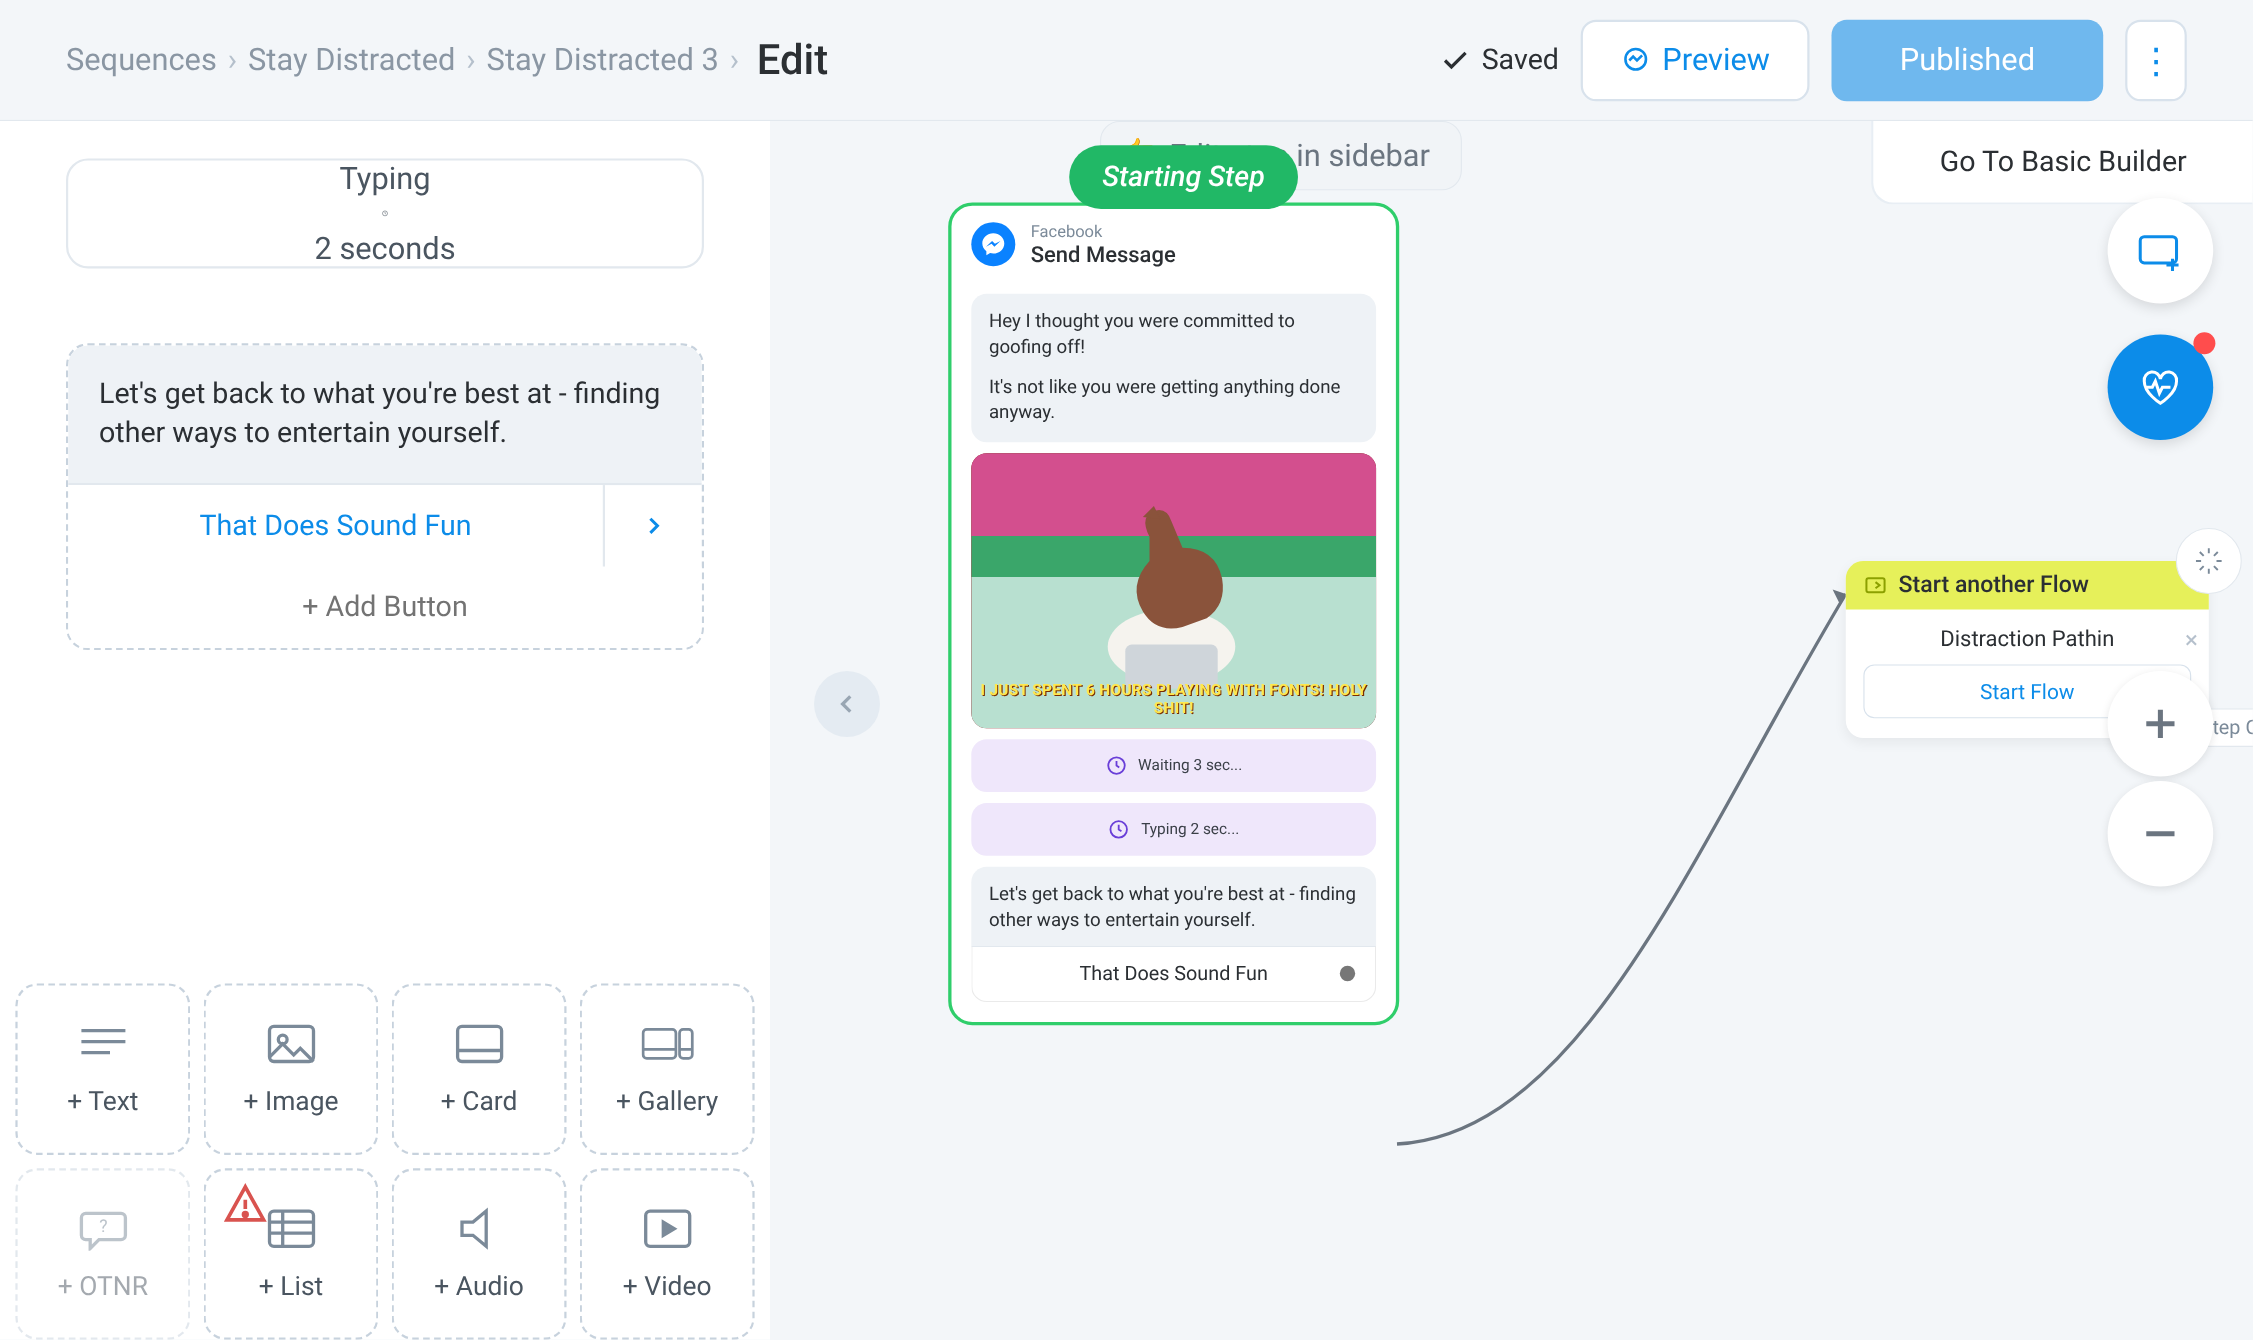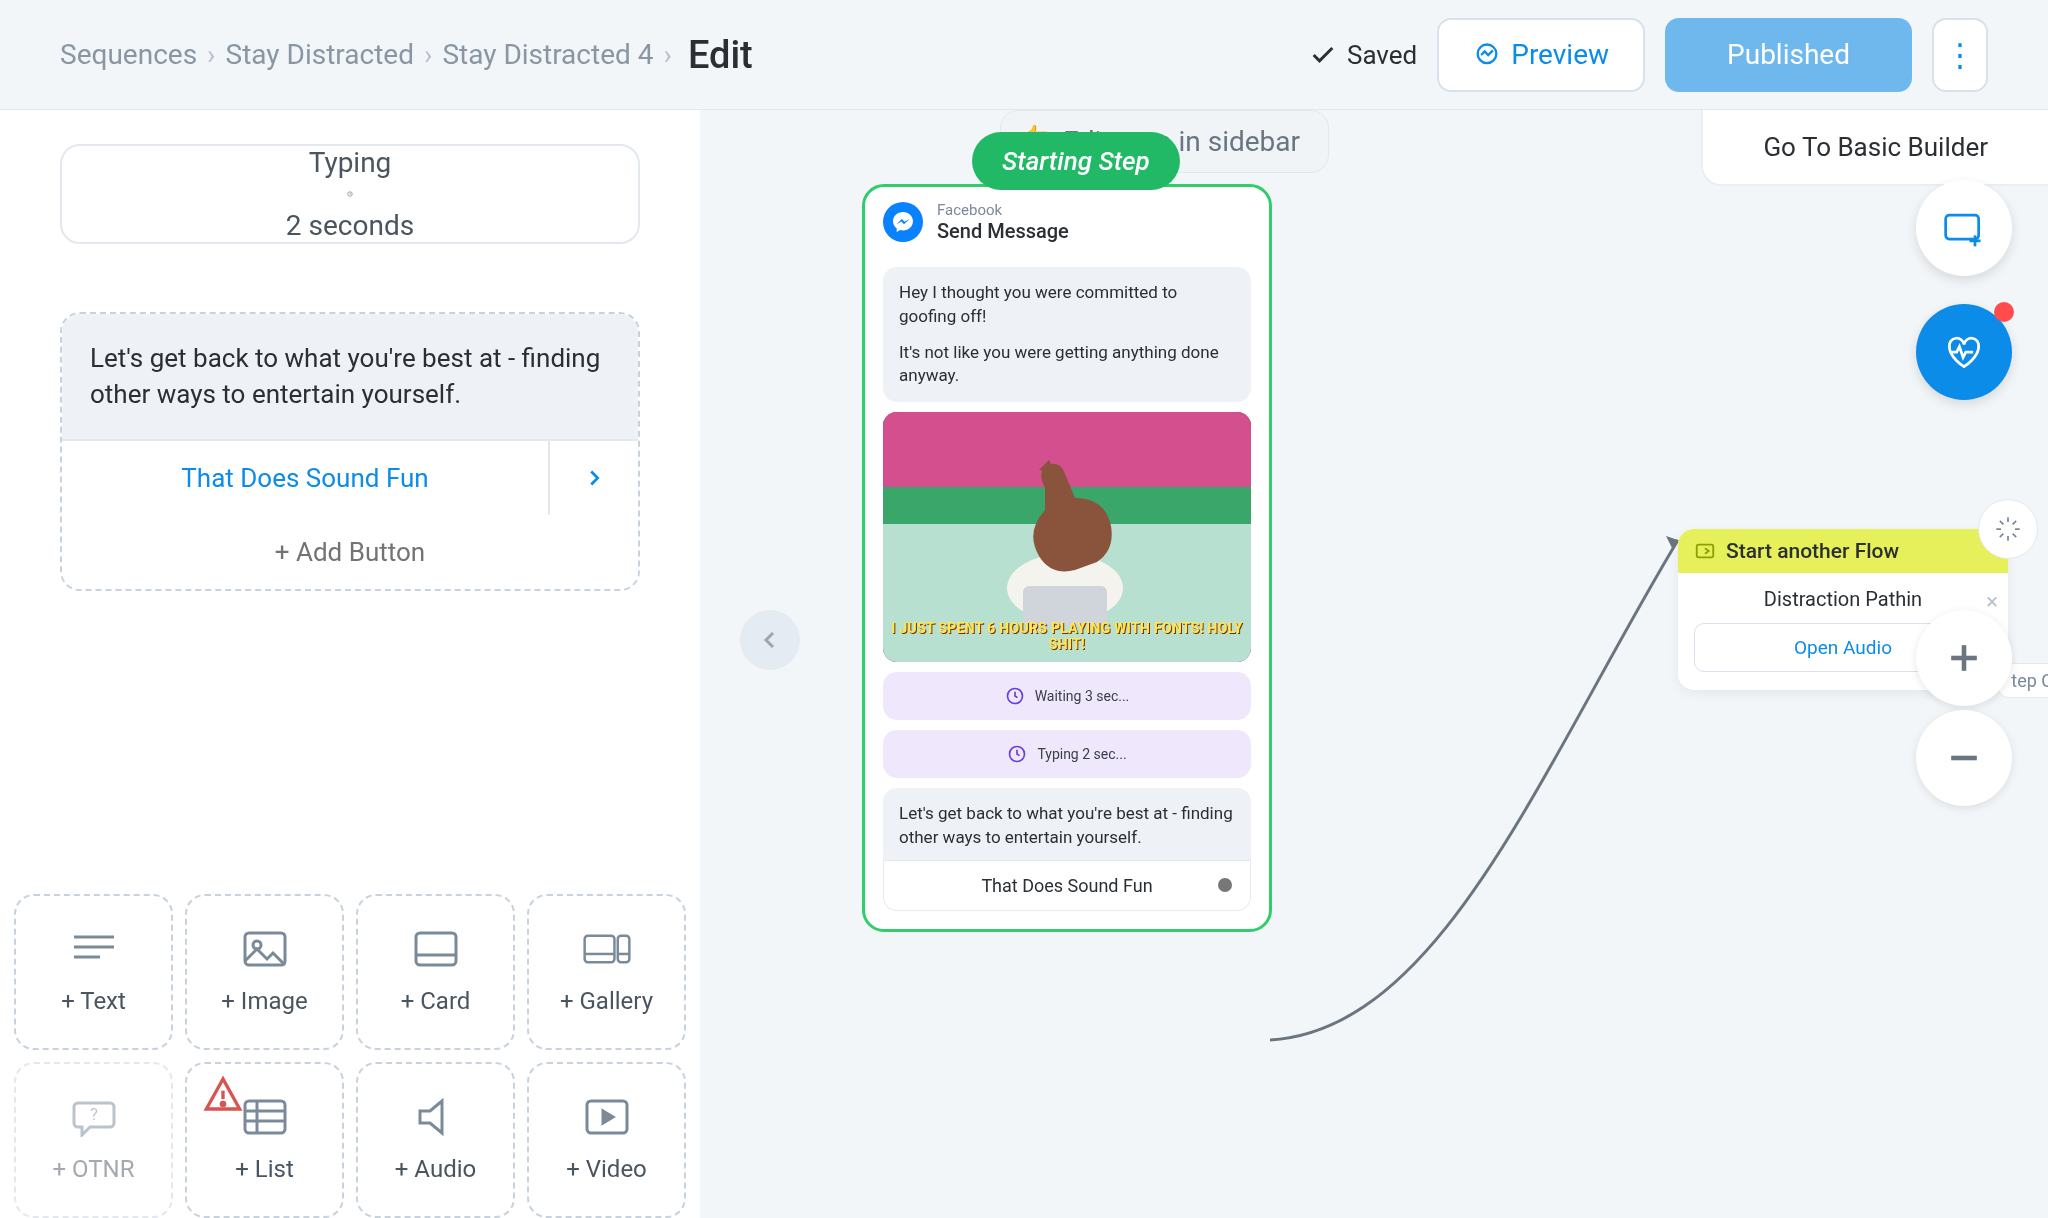--- a/index.html
+++ b/index.html
@@ -63,21 +63,21 @@
 .pill { margin:10px 18px; background:#efe7fb; border-radius:14px; padding:14px 16px; text-align:center; color:#3a3f47; font-size:14px; display:flex; align-items:center; justify-content:center; gap:10px; }
 .pill svg { width:20px; height:20px; color:#6a3fd8; }
 .final-block { margin:10px 18px 0 18px; background:#eef2f6; border-radius:14px 14px 0 0; padding:14px 16px 10px 16px; font-size:17px; color:#2b2f33; line-height:1.4; }
 .final-btn { margin:0 18px 18px 18px; background:#fff; border:1px solid #eaeaea; border-top:1px solid #e2e8ee; border-radius:0 0 14px 14px; padding:14px 0; text-align:center; font-size:18px; color:#2b2f33; position:relative; }
 .final-btn .dot { position:absolute; right:18px; top:50%; transform:translateY(-50%); width:14px; height:14px; border-radius:50%; background:#777; }
 
 
 .connector { position:absolute; left:560px; top:380px; pointer-events:none; }
 
 
-.flow-card { position:absolute; left:978px; top:419px; width:330px; background:#fff; border-radius:16px; box-shadow:0 4px 12px rgba(0,0,0,0.06); }
+.flow-card { position:absolute; left:978px; top:400px; width:330px; background:#fff; border-radius:16px; box-shadow:0 4px 12px rgba(0,0,0,0.06); }
 .flow-card-top { background:#e6f05a; border-radius:16px 16px 0 0; padding:10px 16px; display:flex; align-items:center; gap:10px; font-size:21px; color:#2b2f33; font-weight:500; position:relative; }
 .flow-card-top svg.flowicon { width:22px; height:22px; color:#8ca000; }
 .wand { position:absolute; right:-30px; top:-30px; width:60px; height:60px; border-radius:50%; background:#fff; border:1px solid #e2e8ee; display:flex; align-items:center; justify-content:center; color:#7b8a99; }
 .flow-card-body { padding:14px 16px 18px; }
 .flow-title { text-align:center; font-size:20px; color:#2b2f33; margin-bottom:12px; }
 .open-flow { border:1px solid #d8e2ec; border-radius:10px; text-align:center; padding:12px 0; color:#0c8ce9; font-size:19px; background:#fff; }
 .close-x { position:absolute; right:10px; top:60px; color:#b5c0cc; font-size:22px; }
 .step-peek { position:absolute; right:-58px; bottom:-8px; background:#fff; border:1px solid #e2e8ee; border-radius:10px; padding:6px 12px; font-size:18px; color:#7b8a99; }
 
 
@@ -93,21 +93,21 @@
 </style>
 </head>
 <body>
 
 <div class="header">
   <div class="breadcrumbs">
     <span class="crumb">Sequences</span>
     <span class="sep">›</span>
     <span class="crumb">Stay Distracted</span>
     <span class="sep">›</span>
-    <span class="crumb">Stay Distracted 4</span>
+    <span class="crumb">Stay Distracted 3</span>
     <span class="sep">›</span>
     <span class="current">Edit</span>
   </div>
   <div class="header-right">
     <div class="saved">
       <svg class="check-icon" viewBox="0 0 24 24" fill="none" stroke="#2b2f33" stroke-width="2.5">
           <path d="M4 12l5 5L20 6"></path>
         </svg>
       <span>Saved</span>
     </div>
@@ -296,21 +296,21 @@
         </svg>
       <span>Start another Flow</span>
       <div class="wand">
         <svg width="28" height="28" viewBox="0 0 24 24" fill="none" stroke="#7b8a99" stroke-width="1.5">
             <path d="M12 2v4M12 18v4M2 12h4M18 12h4M5 5l3 3M16 16l3 3M19 5l-3 3M8 16l-3 3"></path>
           </svg>
       </div>
     </div>
     <div class="flow-card-body">
       <div class="flow-title">Distraction Pathin</div>
-      <div class="open-flow">Open Audio</div>
+      <div class="open-flow">Start Flow</div>
     </div>
     <div class="close-x">×</div>
     <div class="step-peek">tep C</div>
   </div>
 
   <div class="float-btn float-add">
     <svg viewBox="0 0 48 40" fill="none" stroke="#0c8ce9" stroke-width="3">
         <rect x="4" y="6" width="36" height="26" rx="4"></rect>
         <line x1="36" y1="28" x2="36" y2="40"></line>
         <line x1="30" y1="34" x2="42" y2="34"></line>

